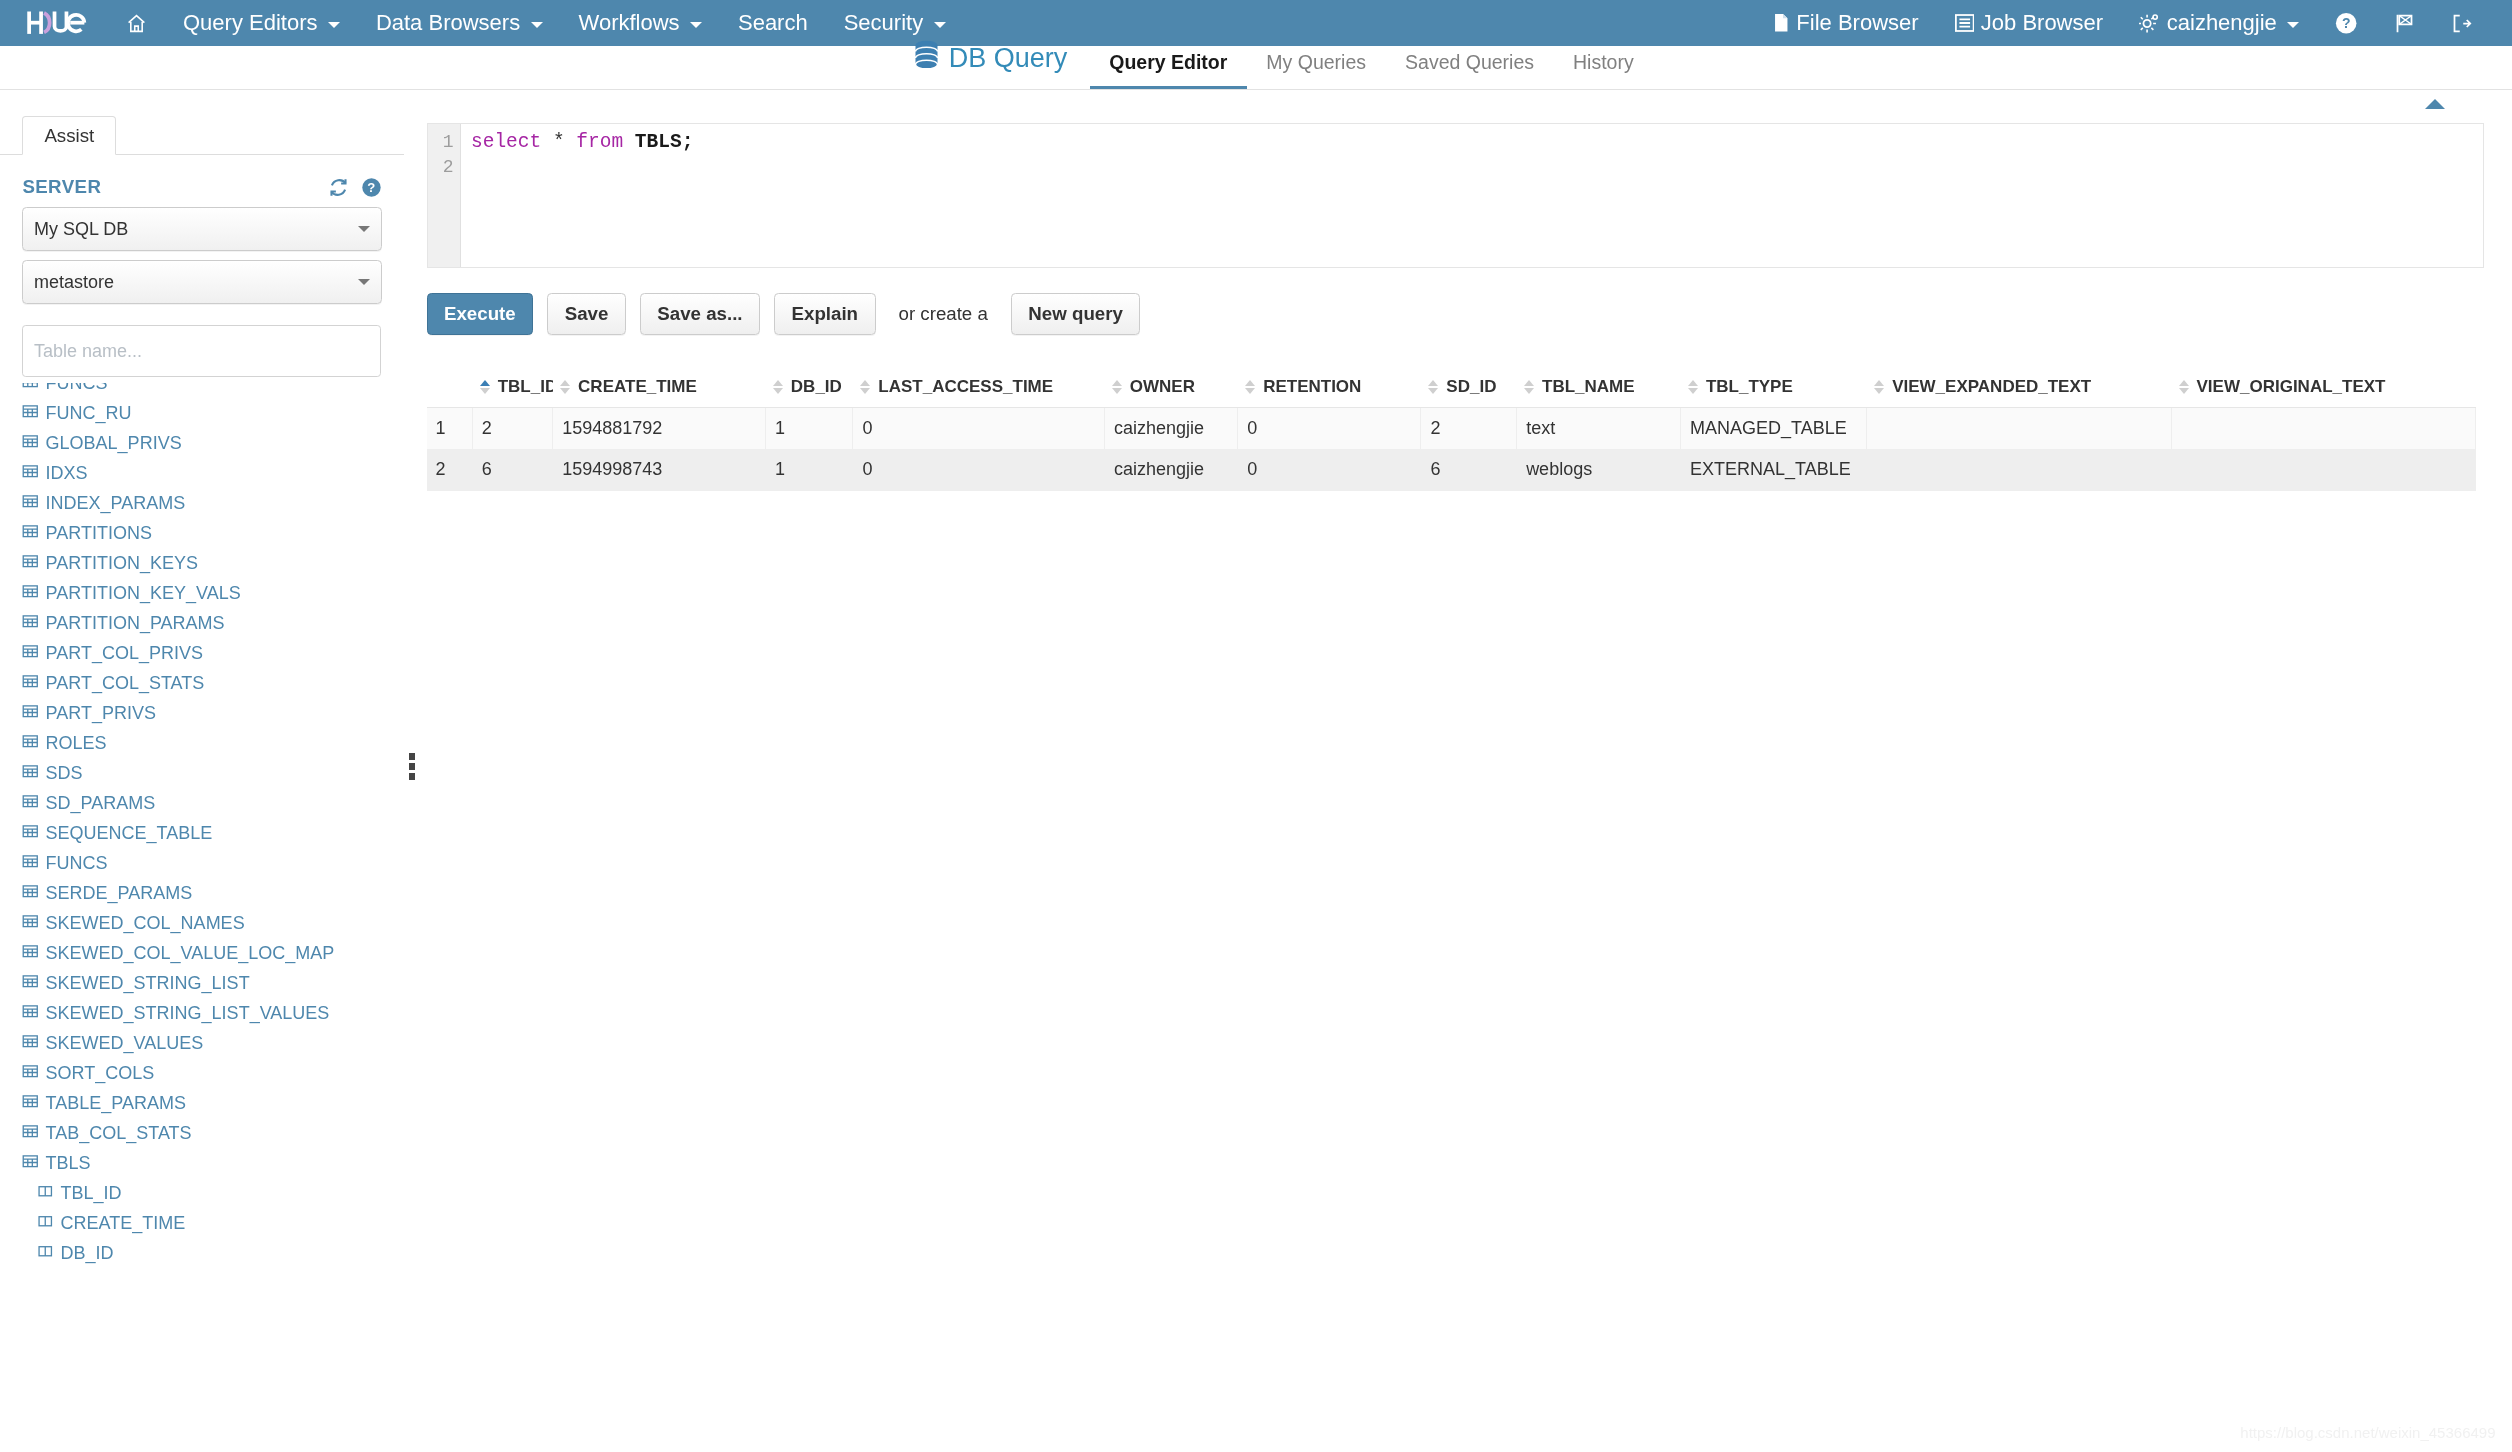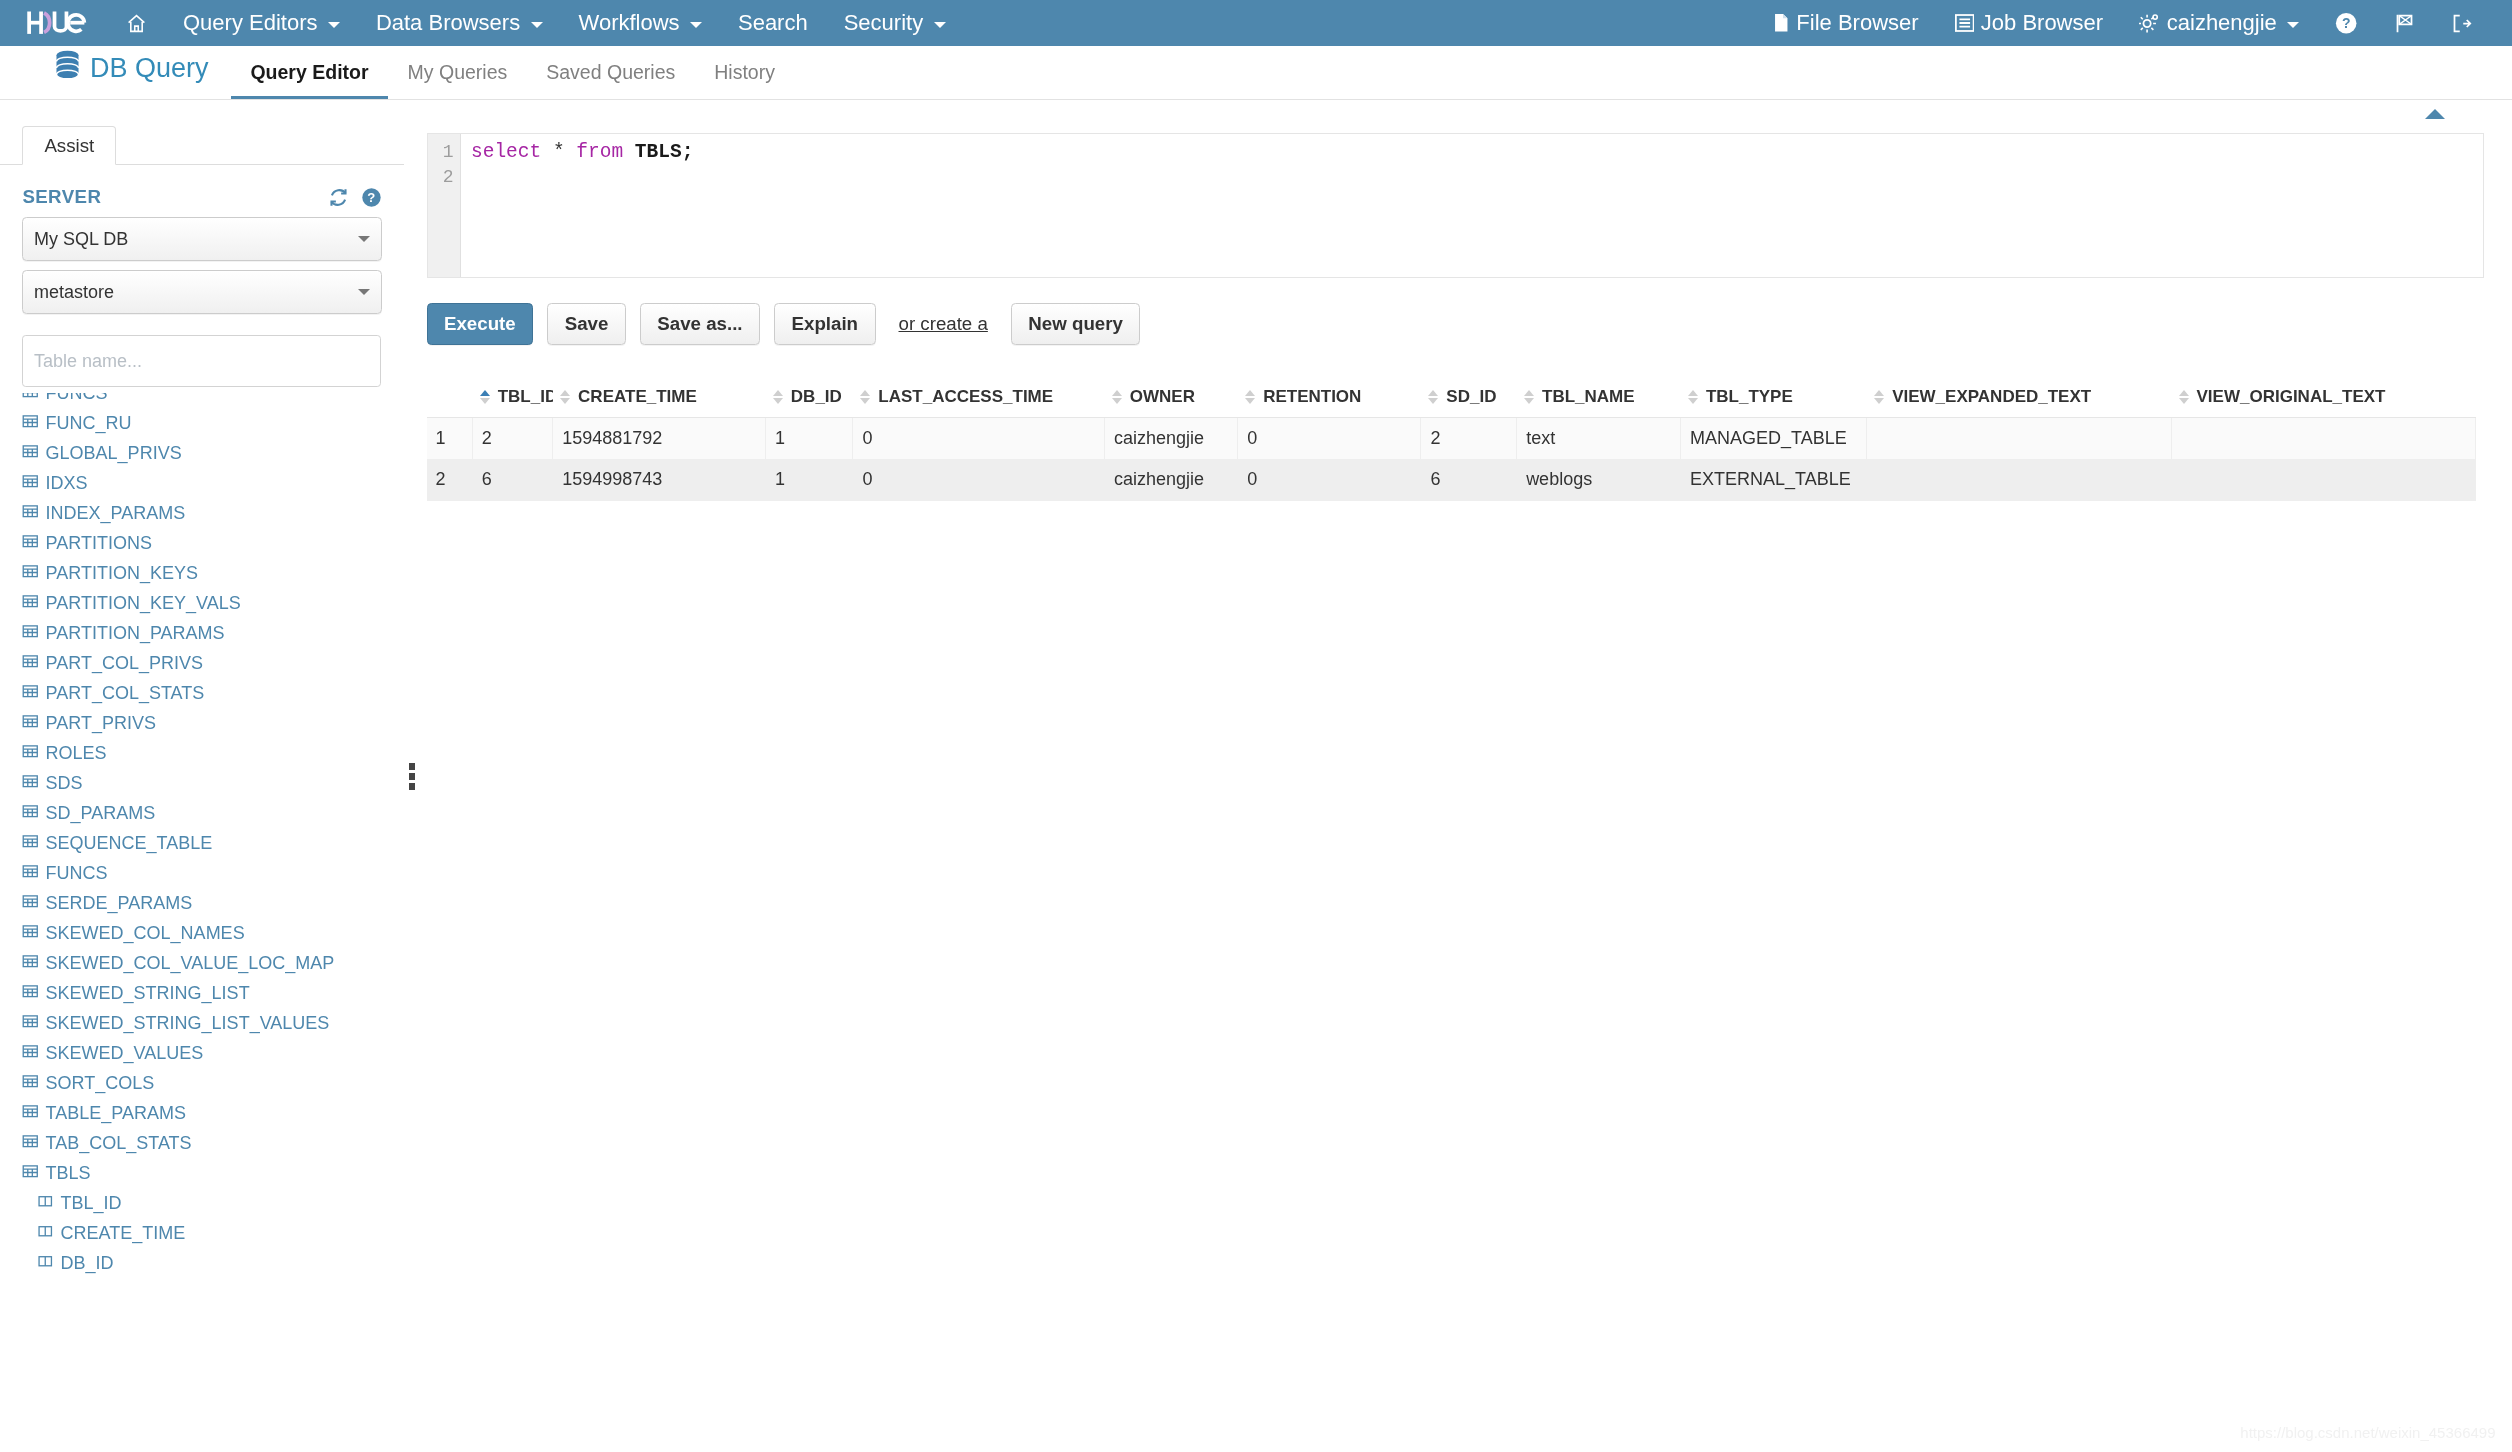--- a/index.html
+++ b/index.html
@@ -41,27 +41,28 @@
     border-left: 6px solid transparent;
     border-right: 6px solid transparent;
     border-top: 6.7px solid #ffffff;
     margin-left: 3.7px;
     position: relative; top: 1.5px;
   }
   .nav-icon { display:inline-flex; align-items:center; }
 
   
   #app-header {
-    height: 54px;
+    height: 44px;
     background: #ffffff;
     border-bottom: 0.7px solid #e2e2e2;
     display:flex;
     align-items: flex-end;
     padding-left: 54px;
     position: relative;
+    justify-content: center;
   }
   #app-title {
     display:flex; align-items:center; gap:9px;
     font-size: 27px; color: #338bb8; font-weight: 400;
     padding-bottom: 12px; margin-right: 22.4px;
     white-space: nowrap;
   }
   .app-tabs { display:flex; align-items:flex-end; gap:0; }
   .app-tab {
     font-size: 19.5px; color:#808080;
@@ -216,21 +217,21 @@
     border:0.7px solid #cccccc;
     background: linear-gradient(#ffffff, #efefef);
     color:#333333;
     font-weight:bold;
     white-space:nowrap;
     box-shadow: 0 0.7px 0.7px rgba(0,0,0,0.05);
   }
   .btn.primary {
     background:#4e87ad; border-color:#3f7396; color:#ffffff;
   }
-  .or-text { font-size:18.7px; color:#333333; margin: 0 9px; white-space:nowrap;text-decoration:underline; }
+  .or-text { font-size:18.7px; color:#333333; margin: 0 9px; white-space:nowrap; }
 
   
   #results { margin-top: 31px; width: calc(100% - 7.5px); }
   table.rtable { border-collapse: collapse; width: 100%; table-layout: fixed; }
   table.rtable thead th {
     background:#ffffff;
     border-bottom: 1.5px solid #e6e6e6;
     font-size: 17px;
     font-weight: bold;
     color:#333333;

